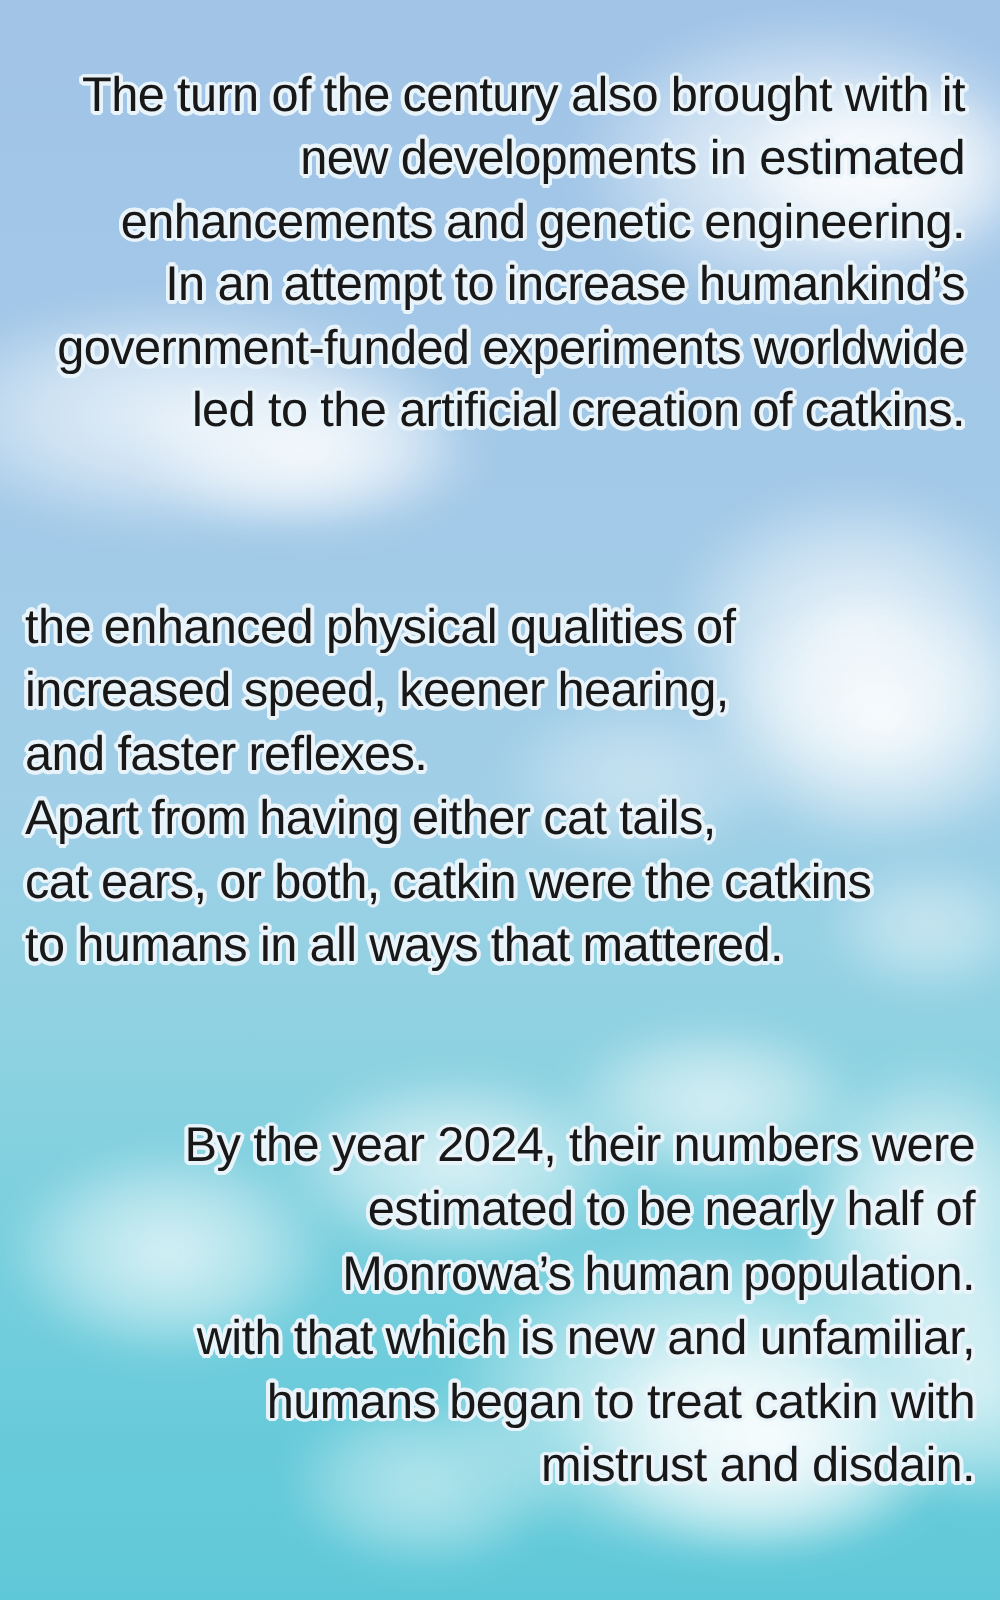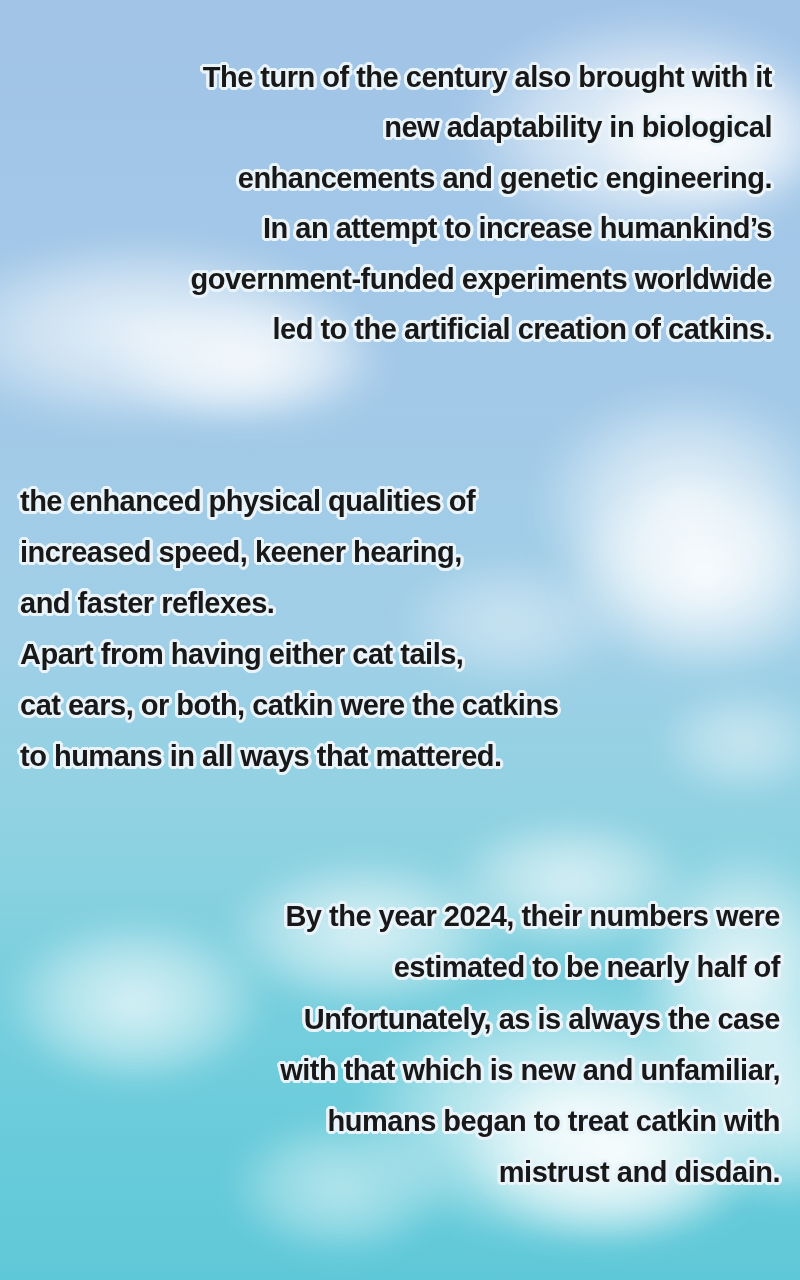--- a/index.html
+++ b/index.html
@@ -40,22 +40,22 @@
   .c11 { left: 445px; top: 815px; width: 250px; height: 135px; opacity: .7;  }
   .c12 { left: 630px; top: 845px; width: 230px; height: 270px; opacity: .9;  }
   .c13 { left: 690px; top: 1000px; width: 190px; height: 210px; opacity: .8; }
   .c14 { left: 350px; top: 985px; width: 430px; height: 265px; opacity: .85; }
   .c15 { left: 460px; top: 1055px; width: 310px; height: 195px; opacity: .95;}
   .c16 { left: 225px; top: 1115px; width: 230px; height: 145px; opacity: .55;}
 
   .narration {
     position: absolute;
     width: 760px;
-    font-weight: bold;
-    font-size: 29px;
+    font-weight: normal;
+    font-size: 39px;
     letter-spacing: -0.5px;
     color: #181818;
     
     text-shadow:
        3px 0 0 #e9f3fa, -3px 0 0 #e9f3fa, 0 3px 0 #e9f3fa, 0 -3px 0 #e9f3fa,
        2px 2px 0 #e9f3fa, 2px -2px 0 #e9f3fa, -2px 2px 0 #e9f3fa, -2px -2px 0 #e9f3fa,
        3px 1px 0 #e9f3fa, 3px -1px 0 #e9f3fa, -3px 1px 0 #e9f3fa, -3px -1px 0 #e9f3fa,
        1px 3px 0 #e9f3fa, -1px 3px 0 #e9f3fa, 1px -3px 0 #e9f3fa, -1px -3px 0 #e9f3fa;
   }
   #para1 { top: 52px;  right: 28px; text-align: right; line-height: 50.4px; }
@@ -79,37 +79,37 @@
   <div class="cloud c10"></div>
   <div class="cloud c11"></div>
   <div class="cloud c12"></div>
   <div class="cloud c13"></div>
   <div class="cloud c14"></div>
   <div class="cloud c15"></div>
   <div class="cloud c16"></div>
 
   <div id="para1" class="narration">
     <div>The turn of the century also brought with it</div>
-    <div>new adaptability in biological</div>
+    <div>new developments in estimated</div>
     <div>enhancements and genetic engineering.</div>
     <div>In an attempt to increase humankind’s</div>
     <div>government-funded experiments worldwide</div>
     <div>led to the artificial creation of catkins.</div>
   </div>
 
   <div id="para2" class="narration">
     <div>the enhanced physical qualities of</div>
     <div>increased speed, keener hearing,</div>
     <div>and faster reflexes.</div>
     <div>Apart from having either cat tails,</div>
     <div>cat ears, or both, catkin were the catkins</div>
     <div>to humans in all ways that mattered.</div>
   </div>
 
   <div id="para3" class="narration">
     <div>By the year 2024, their numbers were</div>
     <div>estimated to be nearly half of</div>
-    <div>Unfortunately, as is always the case</div>
+    <div>Monrowa’s human population.</div>
     <div>with that which is new and unfamiliar,</div>
     <div>humans began to treat catkin with</div>
     <div>mistrust and disdain.</div>
   </div>
 </div>
 
 </body></html>

